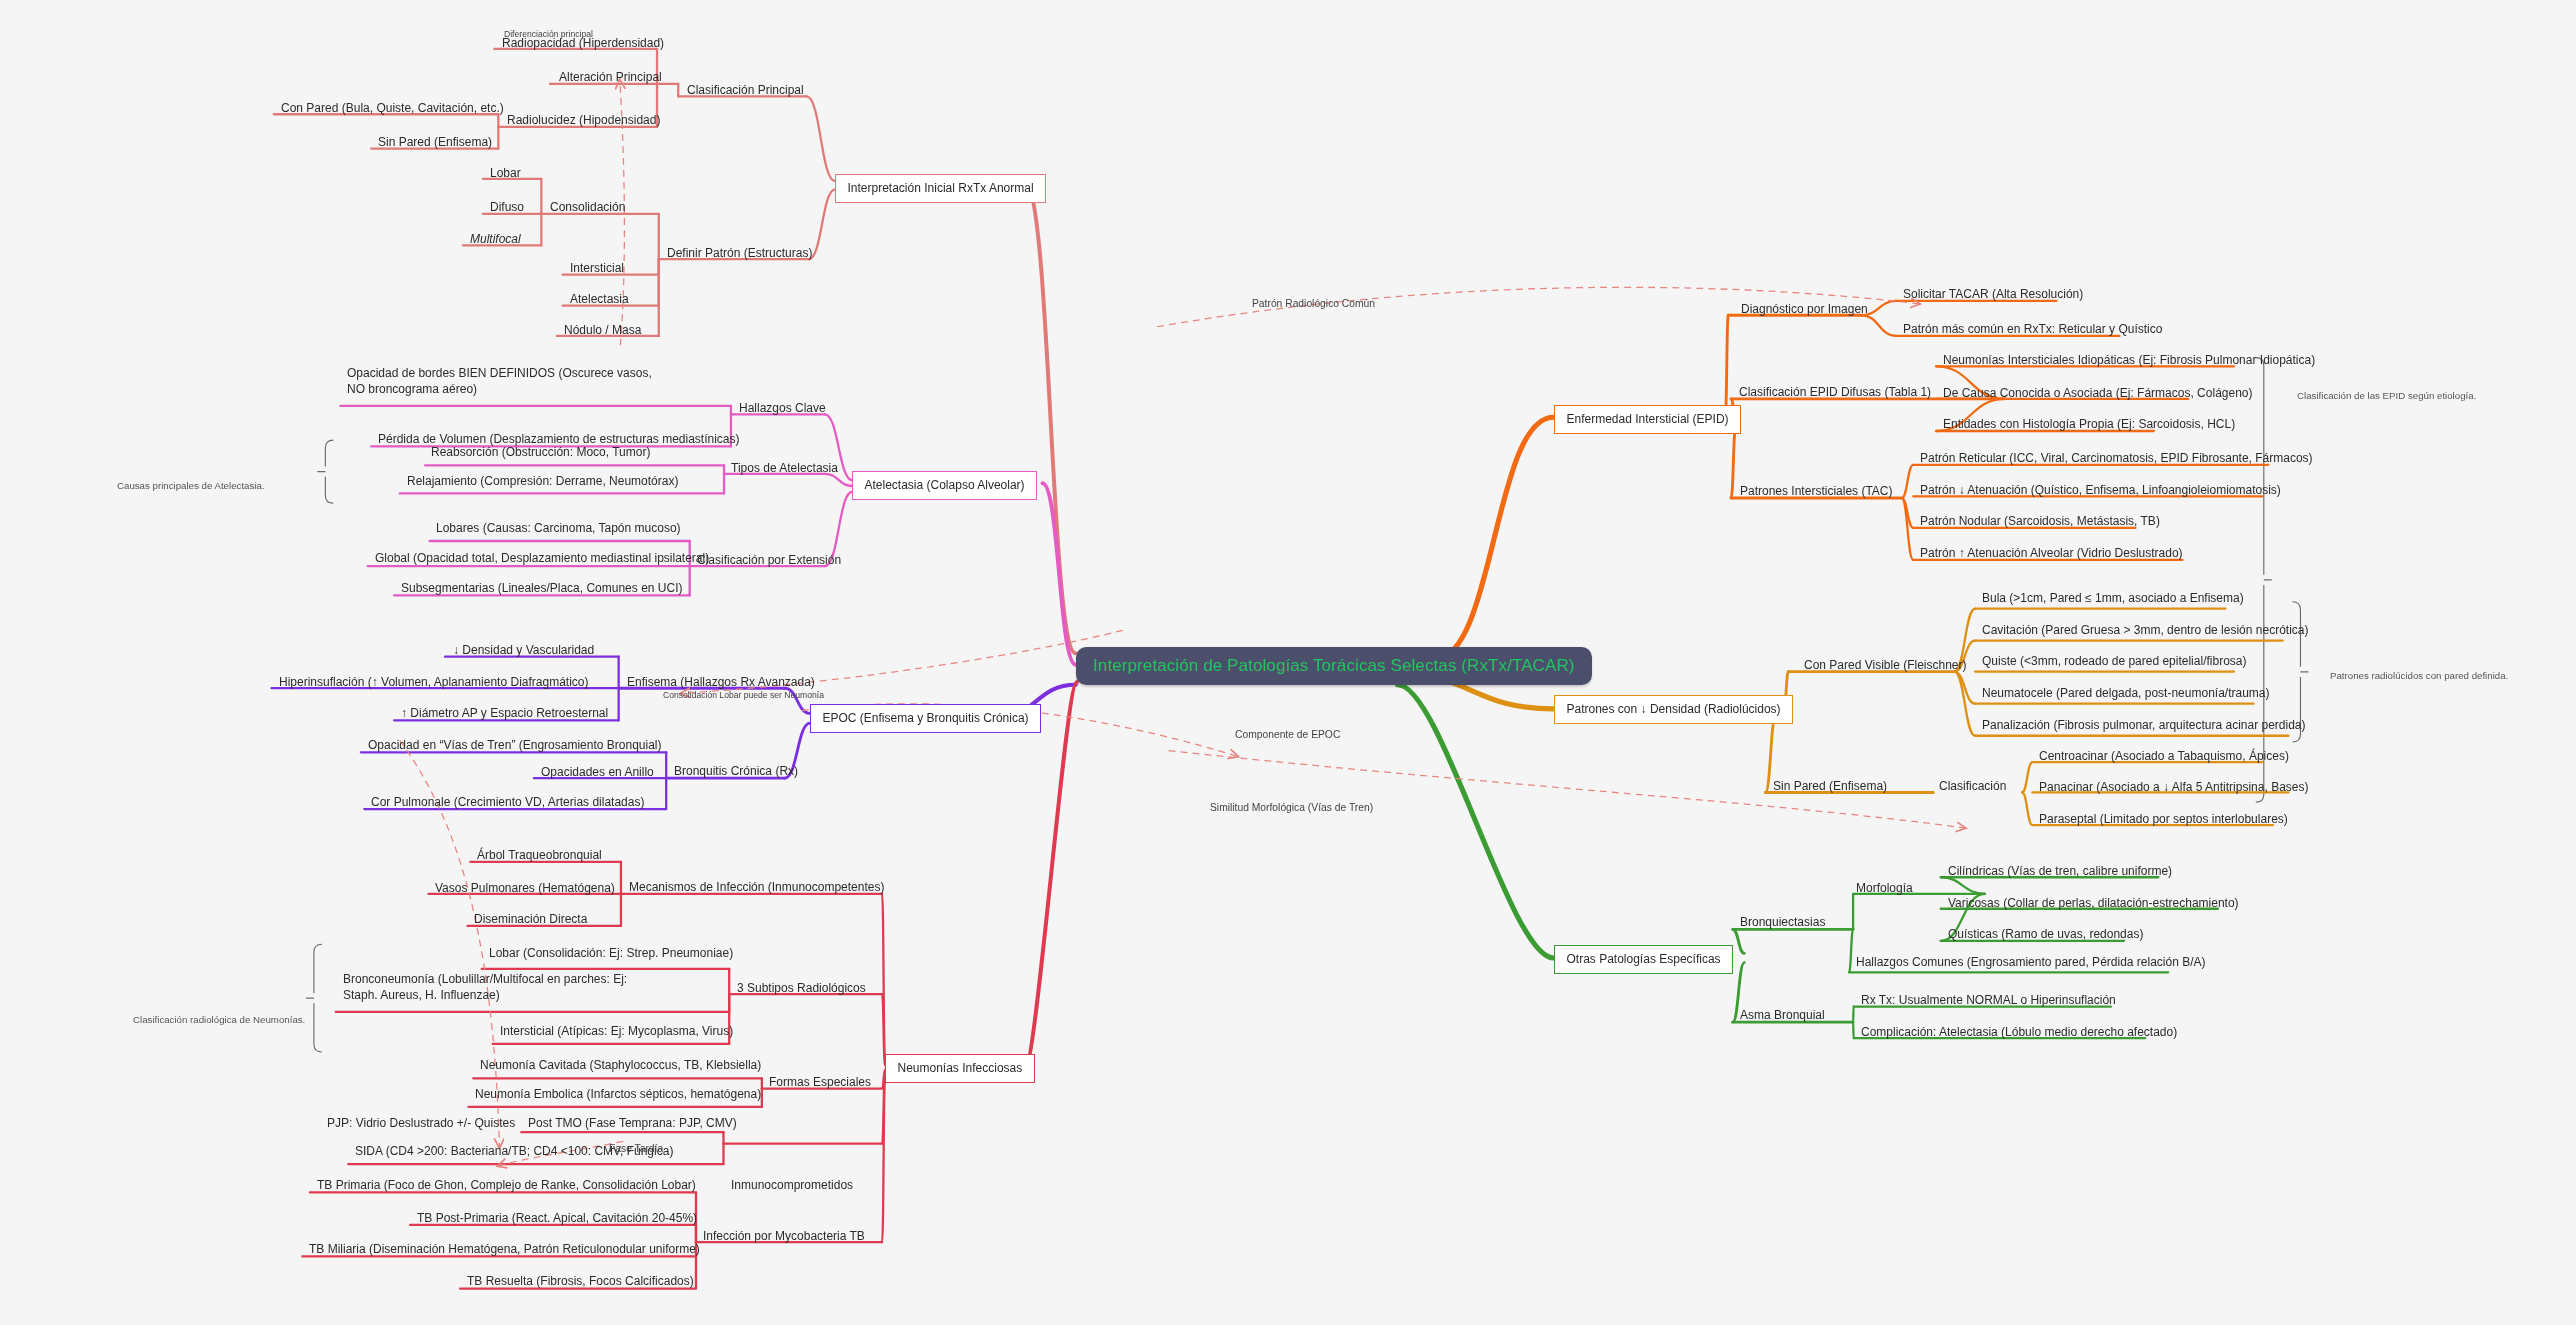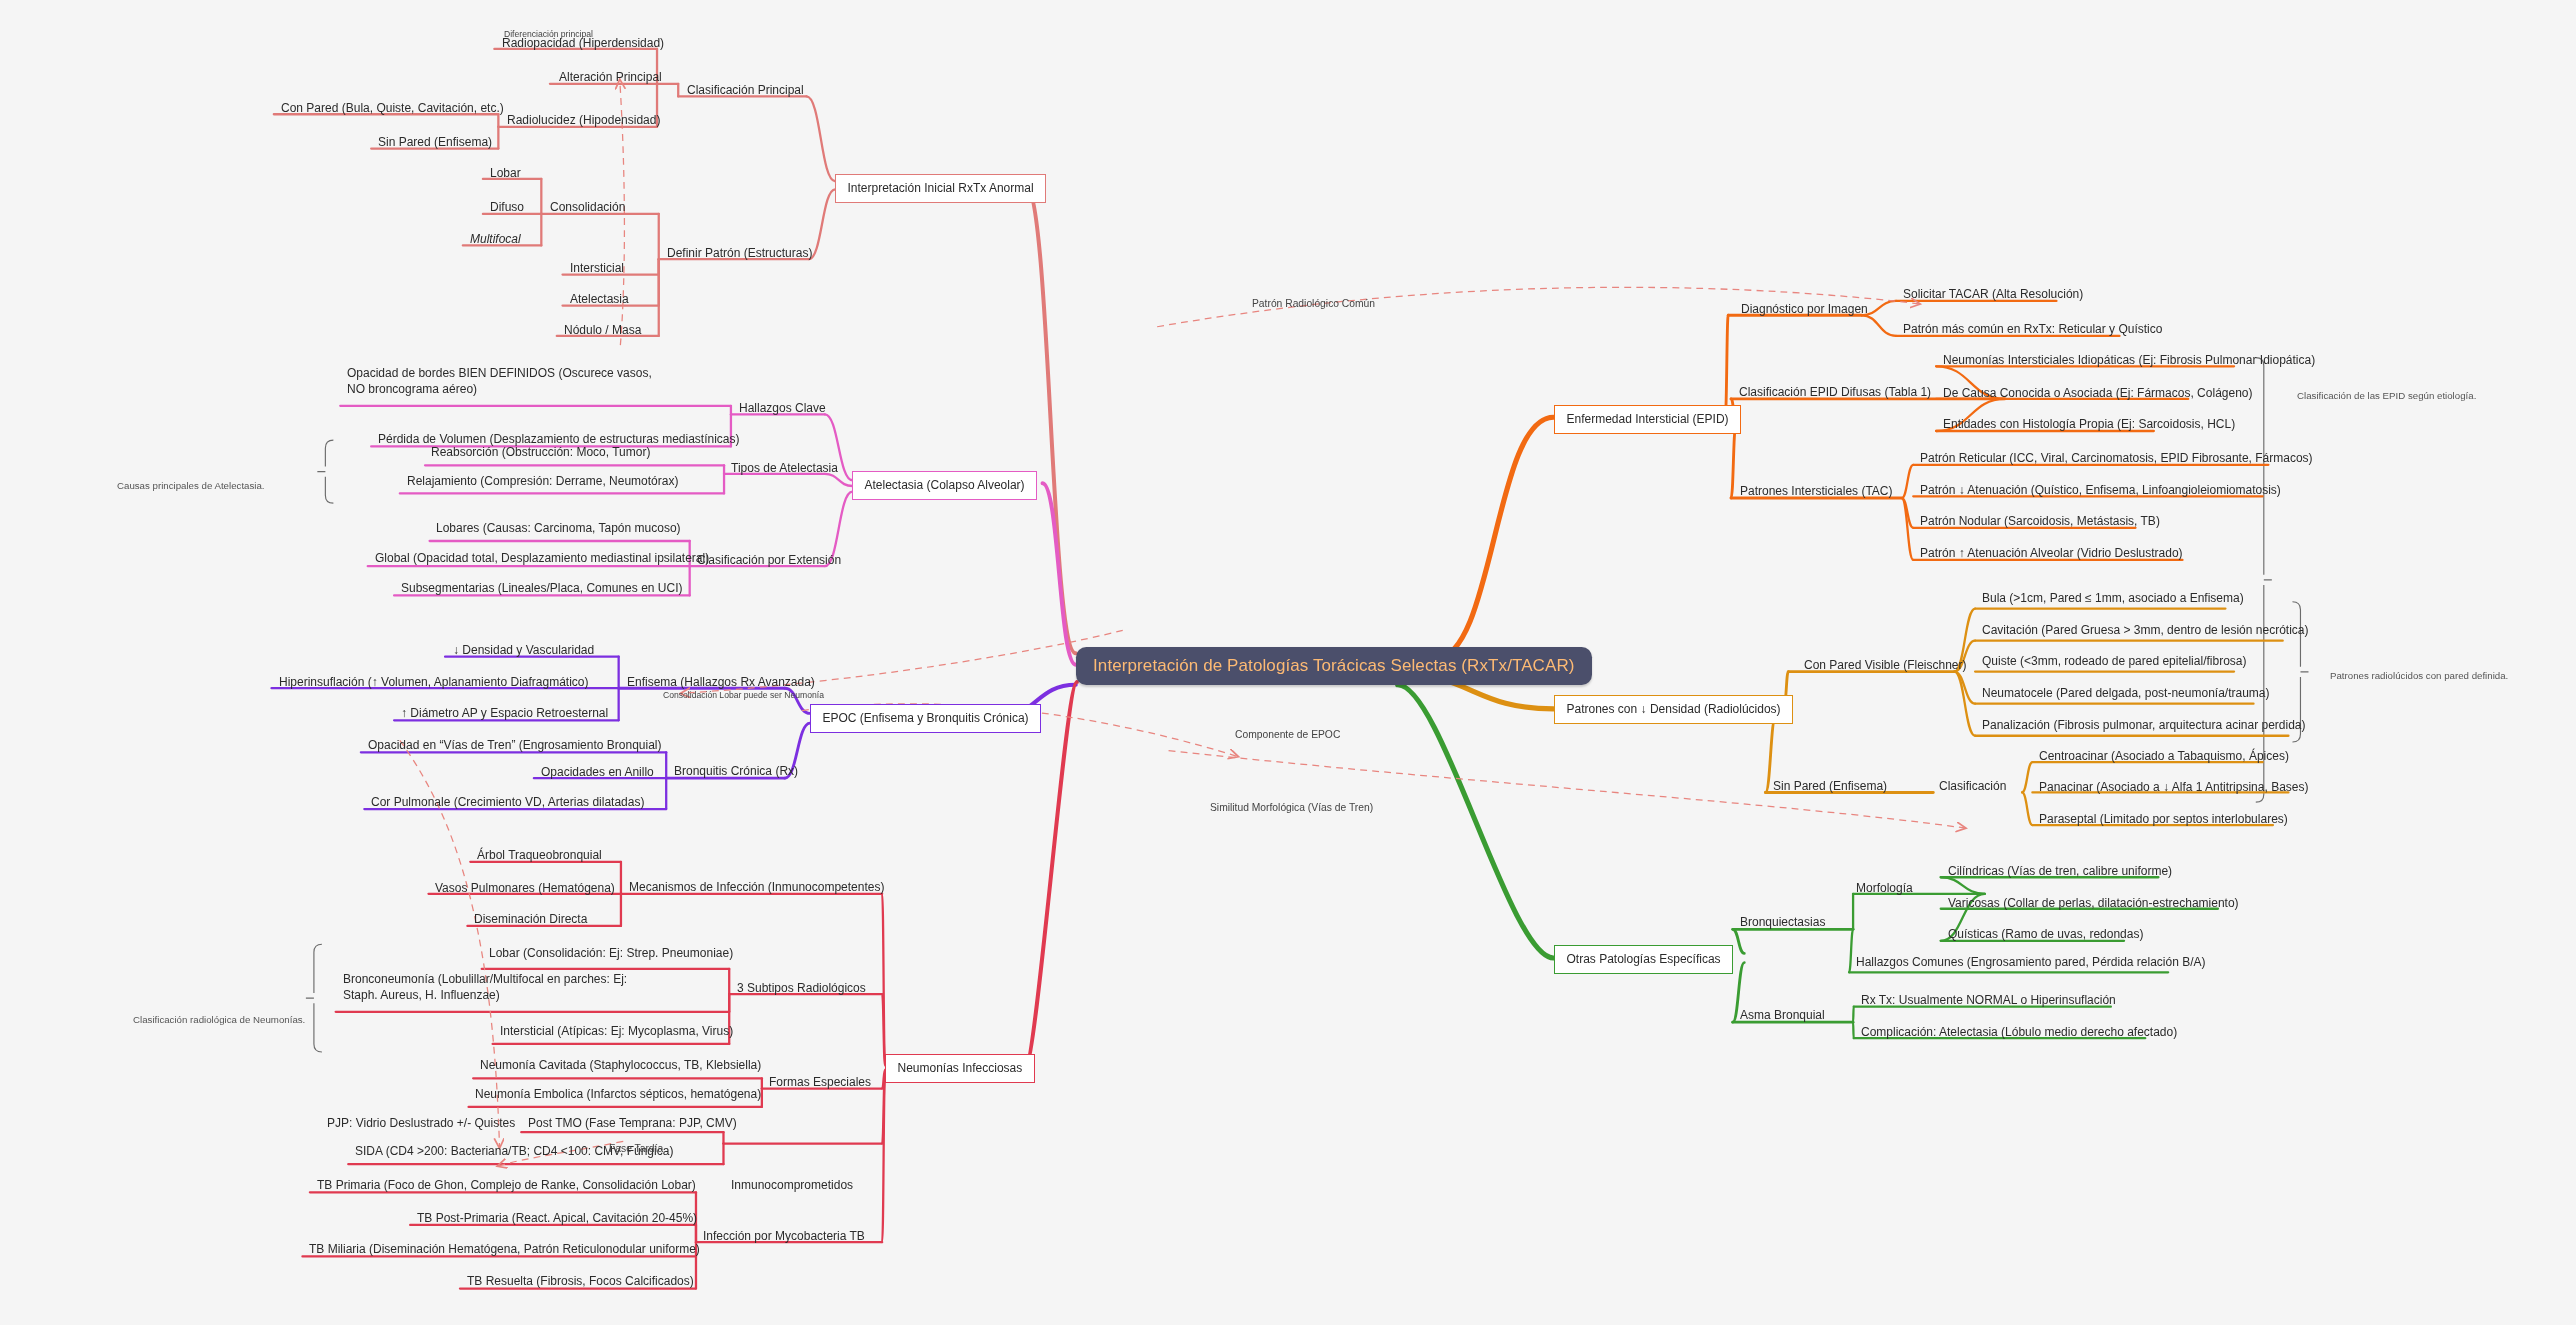--- a/index.html
+++ b/index.html
@@ -9,21 +9,21 @@
     font-family:"Liberation Sans", sans-serif;
     overflow:hidden;position:relative;
   }
   #canvas{position:absolute;left:0;top:0;width:2576px;height:1326px;}
   svg.links{position:absolute;left:0;top:0;width:2576px;height:1326px;pointer-events:none;}
 
   .node{position:absolute;white-space:nowrap;color:#2b2b2b;}
   .leaf{font-size:12px;line-height:1.35;}
   .mid{font-size:12px;line-height:1.3;}
   .rootnode{
-    background:#4b4f6b;color:#fdba74;border-radius:10.3px;
+    background:#4b4f6b;color:#22c55e;border-radius:10.3px;
     font-size:17px;padding:9.2px 17px;letter-spacing:0.1px;
     box-shadow:0 1.1px 2.3px rgba(0,0,0,.18);
   }
   .branchnode{
     background:#ffffff;border-radius:0;font-size:12px;
     padding:6.3px 11.5px;border:1.7px solid #888;
   }
   .note{font-size:9.7px;color:#555;white-space:nowrap;text-align:right;}
   .conn-label{font-size:10.3px;color:#444;background:rgba(245,245,245,.0);white-space:nowrap;}
 </style>
@@ -287,21 +287,21 @@
       <div class="node mid" style="left: 1804px; top: 658px;">Con Pared Visible (Fleischner)</div>
       <div class="node leaf" style="left: 1982px; top: 590px;">Bula (&gt;1cm, Pared ≤ 1mm, asociado a Enfisema)</div>
       <div class="node leaf" style="left: 1982px; top: 622px;">Cavitación (Pared Gruesa &gt; 3mm, dentro de lesión necrótica)</div>
       <div class="node leaf" style="left: 1982px; top: 653px;">Quiste (&lt;3mm, rodeado de pared epitelial/fibrosa)</div>
       <div class="node leaf" style="left: 1982px; top: 685px;">Neumatocele (Pared delgada, post-neumonía/trauma)</div>
       <div class="node leaf" style="left: 1982px; top: 717px;">Panalización (Fibrosis pulmonar, arquitectura acinar perdida)</div>
       <div class="node note" style="left: 2330px; top: 670px;">Patrones radiolúcidos con pared definida.</div>
       <div class="node mid" style="left: 1773px; top: 779px;">Sin Pared (Enfisema)</div>
       <div class="node mid" style="left: 1939px; top: 779px;">Clasificación</div>
       <div class="node leaf" style="left: 2039px; top: 748px;">Centroacinar (Asociado a Tabaquismo, Ápices)</div>
-      <div class="node leaf" style="left: 2039px; top: 779px;">Panacinar (Asociado a ↓ Alfa 1 Antitripsina, Bases)</div>
+      <div class="node leaf" style="left: 2039px; top: 779px;">Panacinar (Asociado a ↓ Alfa 5 Antitripsina, Bases)</div>
       <div class="node leaf" style="left: 2039px; top: 811px;">Paraseptal (Limitado por septos interlobulares)</div>
       <div class="node branchnode" style="left: 1554px; top: 945px; border-color: rgb(58, 156, 50);">Otras Patologías Específicas</div>
       <div class="node mid" style="left: 1740px; top: 915px;">Bronquiectasias</div>
       <div class="node mid" style="left: 1856px; top: 881px;">Morfología</div>
       <div class="node leaf" style="left: 1948px; top: 863px;">Cilíndricas (Vías de tren, calibre uniforme)</div>
       <div class="node leaf" style="left: 1948px; top: 895px;">Varicosas (Collar de perlas, dilatación-estrechamiento)</div>
       <div class="node leaf" style="left: 1948px; top: 926px;">Quísticas (Ramo de uvas, redondas)</div>
       <div class="node leaf" style="left: 1856px; top: 954px;">Hallazgos Comunes (Engrosamiento pared, Pérdida relación B/A)</div>
       <div class="node mid" style="left: 1740px; top: 1008px;">Asma Bronquial</div>
       <div class="node leaf" style="left: 1861px; top: 992px;">Rx Tx: Usualmente NORMAL o Hiperinsuflación</div>

